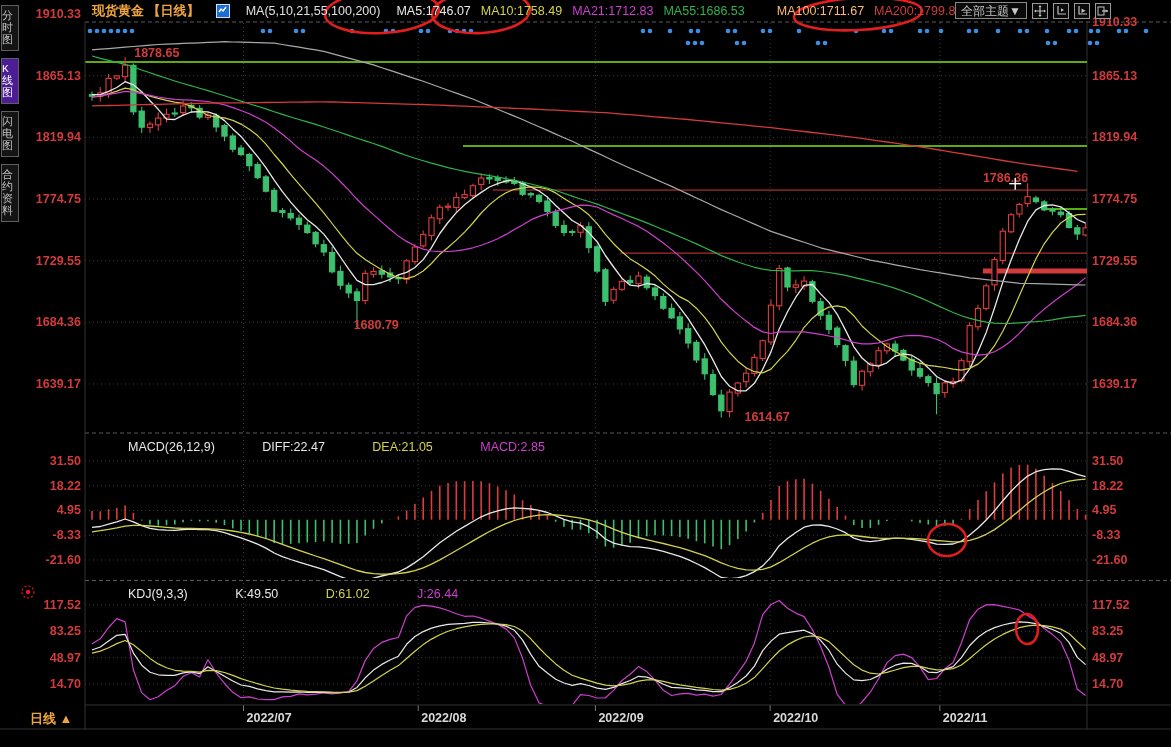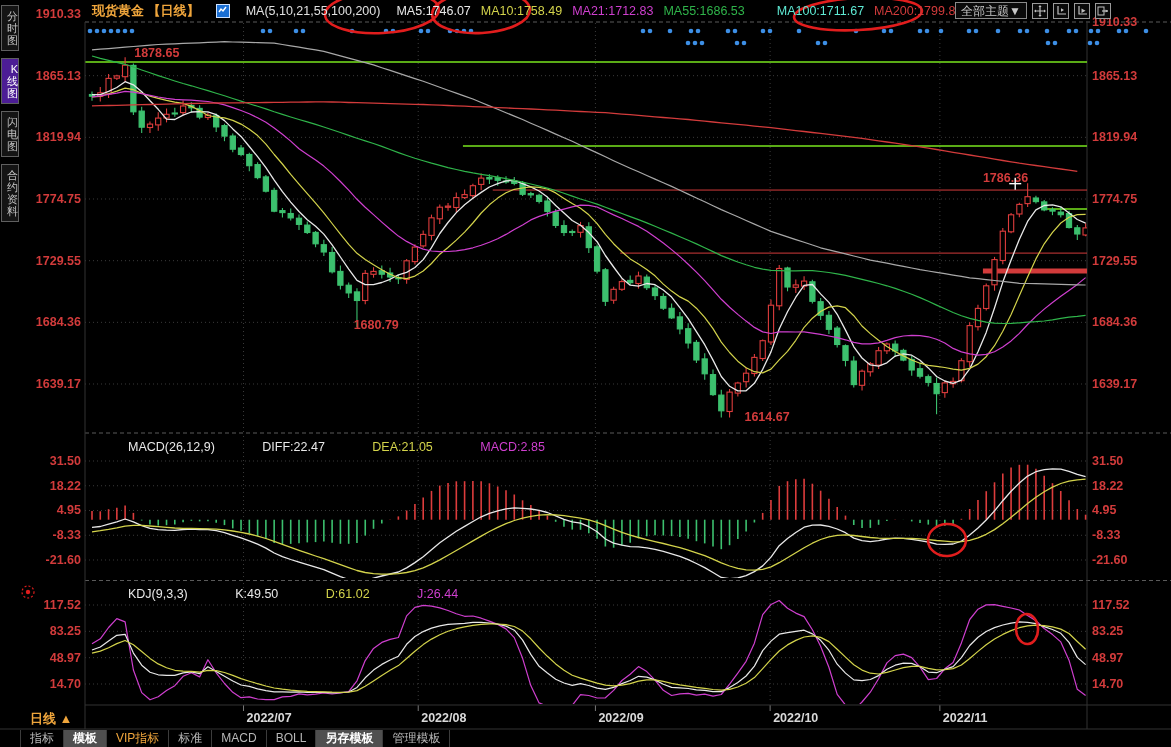--- a/index.html
+++ b/index.html
@@ -11,21 +11,21 @@
   #symbol{color:#f0a63c;font-weight:bold;font-size:13px;}
   #kicon{width:14px;height:14px;background:#1a6fd4;border:1px solid #cfe3ff;display:inline-flex;align-items:center;justify-content:center;}
   #ma-params{color:#e0e0e0;}
   .leg{font-weight:normal;}
   
   #toolbar{position:absolute;left:955px;top:2px;display:flex;align-items:center;gap:5px;}
   #theme-btn{border:1px solid #8a8a8a;color:#c8c8c8;font-size:12px;padding:0 5px;height:17px;line-height:16px;background:#0a0a0a;cursor:default;}
   .tool-ic{width:16px;height:16px;border:1px solid #9a9a9a;background:#0a0a0a;display:inline-flex;align-items:center;justify-content:center;}
   
   #sidebar{position:absolute;left:1px;top:5px;width:19px;display:flex;flex-direction:column;gap:7px;}
-  .side-tab{width:18px;border:1px solid #5f5f5f;background:#141414;color:#c3c3c3;font-size:11px;line-height:12px;text-align:right;padding:4px 0;word-break:break-all;}
+  .side-tab{width:18px;border:1px solid #5f5f5f;background:#141414;color:#c3c3c3;font-size:11px;line-height:12px;text-align:left;padding:4px 0;word-break:break-all;font-family:Liberation Mono, monospace;}
   .side-tab.active{background:#4c1d95;color:#fff;}
   
   .ind-header{position:absolute;left:92px;white-space:nowrap;font-size:12.5px;}
   .ind-header span{margin-right:8px;margin-left:36px;}
   
   #period-label{position:absolute;left:30px;top:710px;color:#f0a63c;font-size:13px;font-weight:bold;}
   
   #tabs{position:absolute;left:20px;top:730px;display:flex;align-items:stretch;height:17px;}
   .btab{font-size:12px;color:#b8b8b8;padding:1px 9px 0 9px;border-right:1px solid #3c3c3c;line-height:15px;}
   .btab:first-child{border-left:1px solid #3c3c3c;}
@@ -603,21 +603,21 @@
       <svg width="10" height="10" viewBox="0 0 10 10">
           <path d="M1 6l2-3 2 2 3-4" stroke="#fff" stroke-width="1.4" fill="none"></path>
         </svg>
     </span>
     <span id="ma-params">MA(5,10,21,55,100,200)</span>
     <span id="legend-items" style="display:inline-flex;gap:10px;">
         <span class="leg" style="color: rgb(232, 232, 232);">MA5:1746.07</span>
         <span class="leg" style="color: rgb(211, 211, 75);">MA10:1758.49</span>
         <span class="leg" style="color: rgb(207, 63, 207); text-align: center;">MA21:1712.83</span>
         <span class="leg" style="color: rgb(47, 180, 74);">MA55:1686.53</span>
-        <span class="leg" style="color: #5eead4; padding-left: 22px;">MA100:1711.67</span>
+        <span class="leg" style="color: #fdba74; padding-left: 22px;">MA100:1711.67</span>
         <span class="leg" style="color: rgb(210, 59, 59);">MA200:1799.86</span>
       </span>
   </div>
 
   <div id="toolbar">
     <div id="theme-btn">全部主题▼</div>
     <span class="tool-ic">
       <svg width="12" height="12" viewBox="0 0 12 12">
           <path d="M6 1v10M1 6h10" stroke="#c0c0c0" stroke-width="1.2"></path>
           <path d="M6 0l-1.6 2h3.2zM6 12l-1.6-2h3.2zM0 6l2-1.6v3.2zM12 6l-2-1.6v3.2z" fill="#c0c0c0"></path>
@@ -653,23 +653,13 @@
 
   <div class="ind-header" id="kdj-header" style="top:587px;">
     <span style="color:#e8e8e8">KDJ(9,3,3)</span>
     <span style="color:#e8e8e8">K:49.50</span>
     <span style="color:#d3d34b">D:61.02</span>
     <span style="color:#cf3fcf">J:26.44</span>
   </div>
 
   <div id="period-label">日线 ▲</div>
 
-  <div id="tabs">
-      <div class="btab">指标</div>
-      <div class="btab selected">模板</div>
-      <div class="btab vip">VIP指标</div>
-      <div class="btab">标准</div>
-      <div class="btab">MACD</div>
-      <div class="btab">BOLL</div>
-      <div class="btab selected">另存模板</div>
-      <div class="btab">管理模板</div>
-    </div>
 </div>
 
 </body></html>

